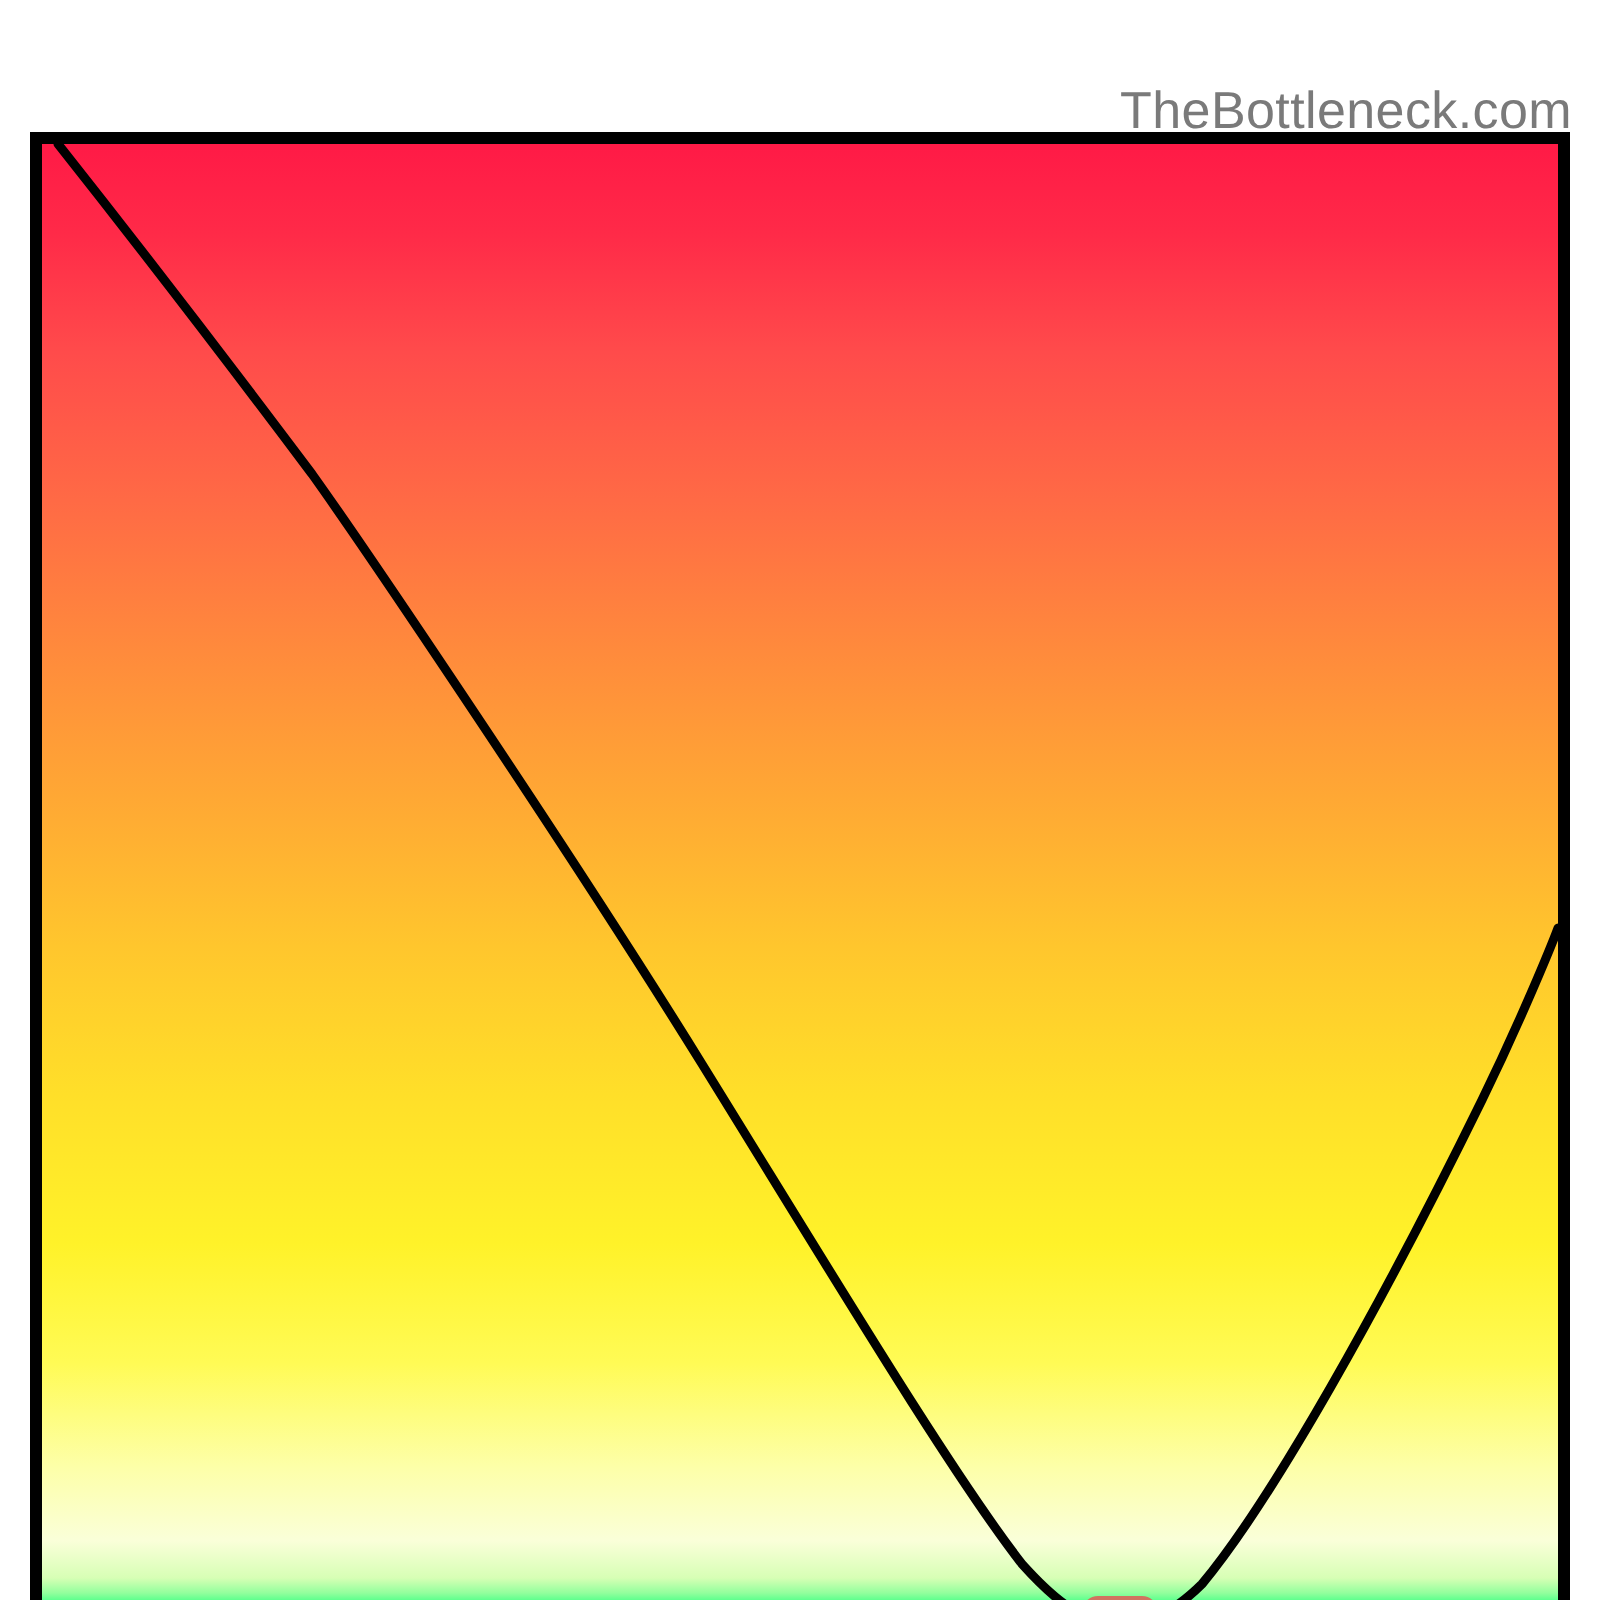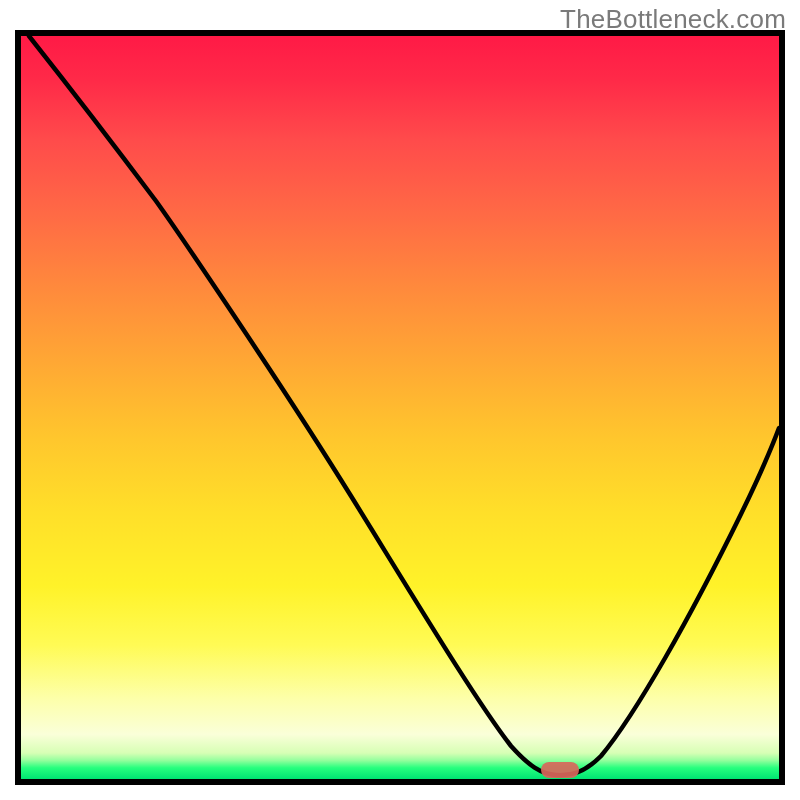--- a/index.html
+++ b/index.html
@@ -8,20 +8,21 @@
     width: 800px;
     height: 800px;
     overflow: hidden;
     background: #ffffff;
     font-family: Arial, Helvetica, sans-serif;
   }
   .frame {
     position: relative;
     width: 800px;
     height: 716px;
+    margin-top: 36px;
   }
   .watermark {
     position: absolute;
     top: 4px;
     right: 14px;
     font-size: 26px;
     font-weight: 400;
     color: #7a7a7a;
     letter-spacing: 0.2px;
     z-index: 5;

